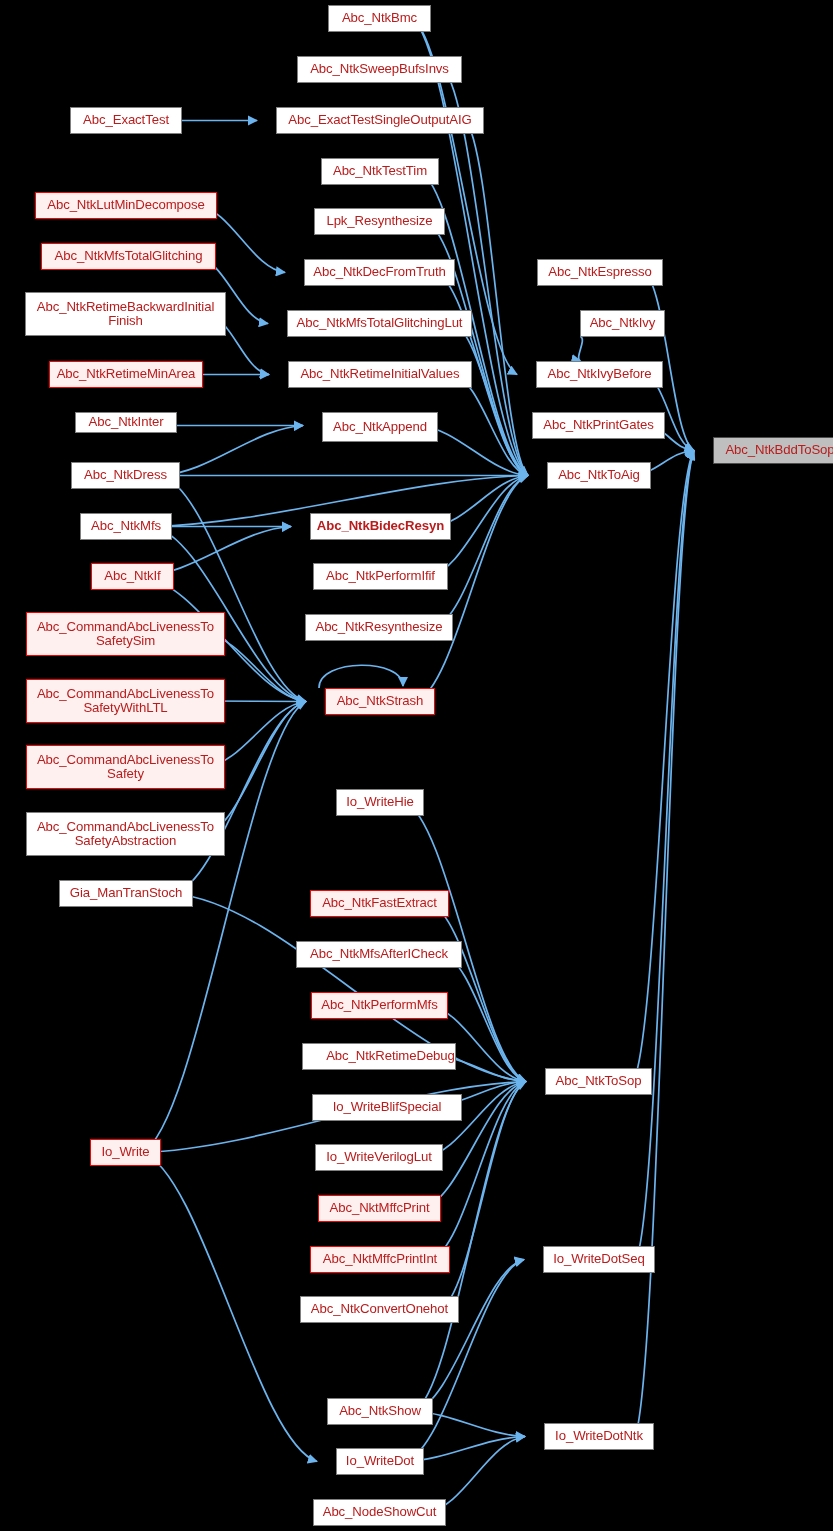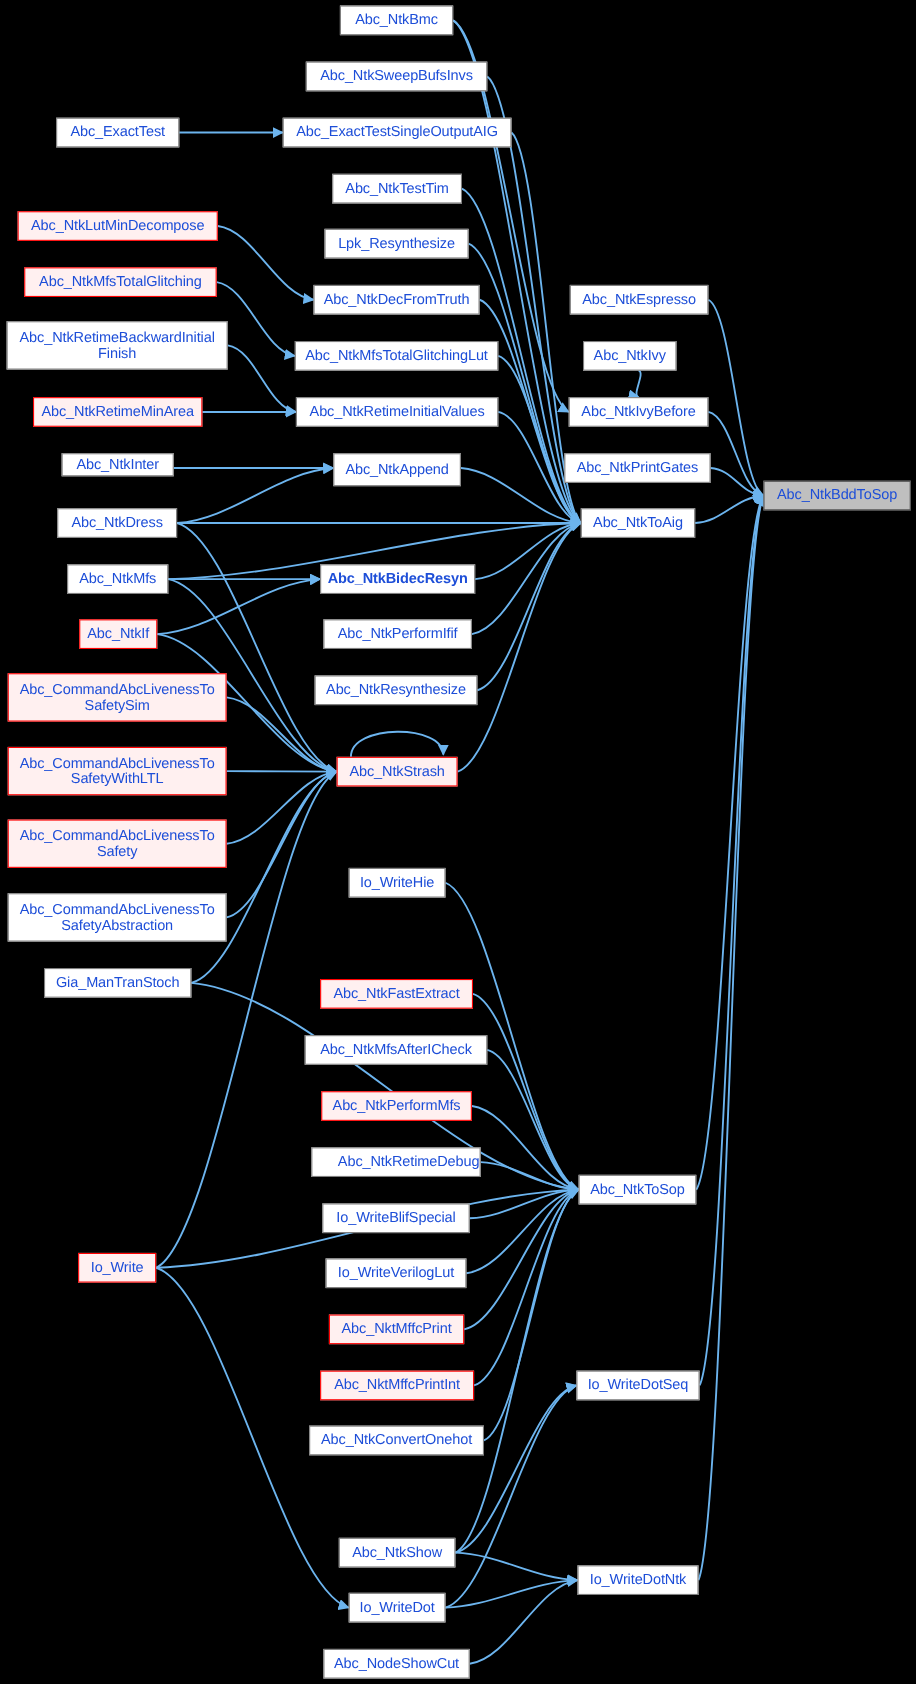--- a/index.html
+++ b/index.html
@@ -11,23 +11,24 @@
     font-family:"Liberation Sans", sans-serif;
   }
   svg#edges{position:absolute;left:0;top:0;width:833px;height:1531px;pointer-events:none;}
   .node{
     position:absolute;
     box-sizing:border-box;
     display:flex;align-items:center;justify-content:center;
     text-align:center;
     font-size:13.2px;
     line-height:14.5px;
-    color:#1d4ed8;
+    color:#b91c1c;
     white-space:pre-line;
     letter-spacing:-0.1px;
+    margin-left:19px;
   }
   .node.plain{background:#ffffff;border:1px solid #7f7f7f;}
   .node.red{background:#fff0f0;border:1.6px solid #ff0000;}
   .node.target{background:#bfbfbf;border:1px solid #4d4d4d;}
 </style>
 </head>
 <body>
 
 <div id="canvas">
   <svg id="edges">
@@ -107,52 +108,52 @@
       <div class="node plain" style="left: 51px; top: 107px; width: 112px; height: 27px;">Abc_ExactTest</div>
       <div class="node plain" style="left: 257px; top: 107px; width: 208px; height: 27px;">Abc_ExactTestSingleOutputAIG</div>
       <div class="node plain" style="left: 302px; top: 158px; width: 118px; height: 27px;">Abc_NtkTestTim</div>
       <div class="node red" style="left: 16px; top: 192px; width: 182px; height: 27px;">Abc_NtkLutMinDecompose</div>
       <div class="node plain" style="left: 295px; top: 208px; width: 131px; height: 27px;">Lpk_Resynthesize</div>
       <div class="node red" style="left: 22px; top: 243px; width: 175px; height: 27px;">Abc_NtkMfsTotalGlitching</div>
       <div class="node plain" style="left: 518px; top: 259px; width: 126px; height: 27px;">Abc_NtkEspresso</div>
       <div class="node plain" style="left: 285px; top: 259px; width: 151px; height: 27px;">Abc_NtkDecFromTruth</div>
       <div class="node plain" style="left: 6px; top: 292px; width: 201px; height: 44px;">Abc_NtkRetimeBackwardInitial
 Finish</div>
-      <div class="node plain" style="left: 530px; top: 310px; width: 85px; height: 27px;">Abc_NtkIvy</div>
+      <div class="node plain" style="left: 561px; top: 310px; width: 85px; height: 27px;">Abc_NtkIvy</div>
       <div class="node plain" style="left: 268px; top: 310px; width: 185px; height: 27px;">Abc_NtkMfsTotalGlitchingLut</div>
       <div class="node red" style="left: 30px; top: 361px; width: 154px; height: 27px;">Abc_NtkRetimeMinArea</div>
       <div class="node plain" style="left: 517px; top: 361px; width: 127px; height: 27px;">Abc_NtkIvyBefore</div>
       <div class="node plain" style="left: 269px; top: 361px; width: 184px; height: 27px;">Abc_NtkRetimeInitialValues</div>
       <div class="node plain" style="left: 56px; top: 412px; width: 102px; height: 21px;">Abc_NtkInter</div>
       <div class="node plain" style="left: 513px; top: 412px; width: 133px; height: 27px;">Abc_NtkPrintGates</div>
       <div class="node plain" style="left: 303px; top: 412px; width: 116px; height: 30px;">Abc_NtkAppend</div>
       <div class="node target" style="left: 694px; top: 437px; width: 134px; height: 27px;">Abc_NtkBddToSop</div>
       <div class="node plain" style="left: 52px; top: 462px; width: 109px; height: 27px;">Abc_NtkDress</div>
       <div class="node plain" style="left: 528px; top: 462px; width: 104px; height: 27px;">Abc_NtkToAig</div>
       <div class="node plain" style="left: 61px; top: 513px; width: 92px; height: 27px;">Abc_NtkMfs</div>
       <div class="node plain" style="left: 291px; top: 513px; width: 141px; height: 27px; font-weight: bold;">Abc_NtkBidecResyn</div>
-      <div class="node red" style="left: 72px; top: 563px; width: 71px; height: 27px;">Abc_NtkIf</div>
+      <div class="node red" style="left: 72px; top: 563px; width: 83px; height: 27px;">Abc_NtkIf</div>
       <div class="node plain" style="left: 294px; top: 563px; width: 135px; height: 27px;">Abc_NtkPerformIfif</div>
       <div class="node plain" style="left: 286px; top: 614px; width: 148px; height: 27px;">Abc_NtkResynthesize</div>
       <div class="node red" style="left: 7px; top: 612px; width: 199px; height: 44px;">Abc_CommandAbcLivenessTo
 SafetySim</div>
       <div class="node red" style="left: 7px; top: 679px; width: 199px; height: 44px;">Abc_CommandAbcLivenessTo
 SafetyWithLTL</div>
       <div class="node red" style="left: 306px; top: 688px; width: 110px; height: 27px;">Abc_NtkStrash</div>
       <div class="node red" style="left: 7px; top: 745px; width: 199px; height: 44px;">Abc_CommandAbcLivenessTo
 Safety</div>
       <div class="node plain" style="left: 7px; top: 812px; width: 199px; height: 44px;">Abc_CommandAbcLivenessTo
 SafetyAbstraction</div>
       <div class="node plain" style="left: 317px; top: 789px; width: 88px; height: 27px;">Io_WriteHie</div>
       <div class="node plain" style="left: 40px; top: 880px; width: 134px; height: 27px;">Gia_ManTranStoch</div>
       <div class="node red" style="left: 291px; top: 890px; width: 139px; height: 27px;">Abc_NtkFastExtract</div>
       <div class="node plain" style="left: 277px; top: 941px; width: 166px; height: 27px;">Abc_NtkMfsAfterICheck</div>
       <div class="node red" style="left: 292px; top: 992px; width: 137px; height: 27px;">Abc_NtkPerformMfs</div>
       <div class="node plain" style="left: 283px; top: 1043px; width: 154px; height: 27px; padding-left: 23px;">Abc_NtkRetimeDebug</div>
-      <div class="node plain" style="left: 293px; top: 1094px; width: 134px; height: 27px;">Io_WriteBlifSpecial</div>
+      <div class="node plain" style="left: 293px; top: 1094px; width: 150px; height: 27px;">Io_WriteBlifSpecial</div>
       <div class="node plain" style="left: 296px; top: 1144px; width: 128px; height: 27px;">Io_WriteVerilogLut</div>
       <div class="node red" style="left: 71px; top: 1139px; width: 71px; height: 27px;">Io_Write</div>
       <div class="node red" style="left: 299px; top: 1195px; width: 123px; height: 27px;">Abc_NktMffcPrint</div>
       <div class="node red" style="left: 291px; top: 1246px; width: 140px; height: 27px;">Abc_NktMffcPrintInt</div>
       <div class="node plain" style="left: 524px; top: 1246px; width: 112px; height: 27px;">Io_WriteDotSeq</div>
       <div class="node plain" style="left: 281px; top: 1296px; width: 159px; height: 27px;">Abc_NtkConvertOnehot</div>
       <div class="node plain" style="left: 526px; top: 1068px; width: 107px; height: 27px;">Abc_NtkToSop</div>
       <div class="node plain" style="left: 308px; top: 1398px; width: 106px; height: 27px;">Abc_NtkShow</div>
       <div class="node plain" style="left: 525px; top: 1423px; width: 110px; height: 27px;">Io_WriteDotNtk</div>
       <div class="node plain" style="left: 317px; top: 1448px; width: 88px; height: 27px;">Io_WriteDot</div>

